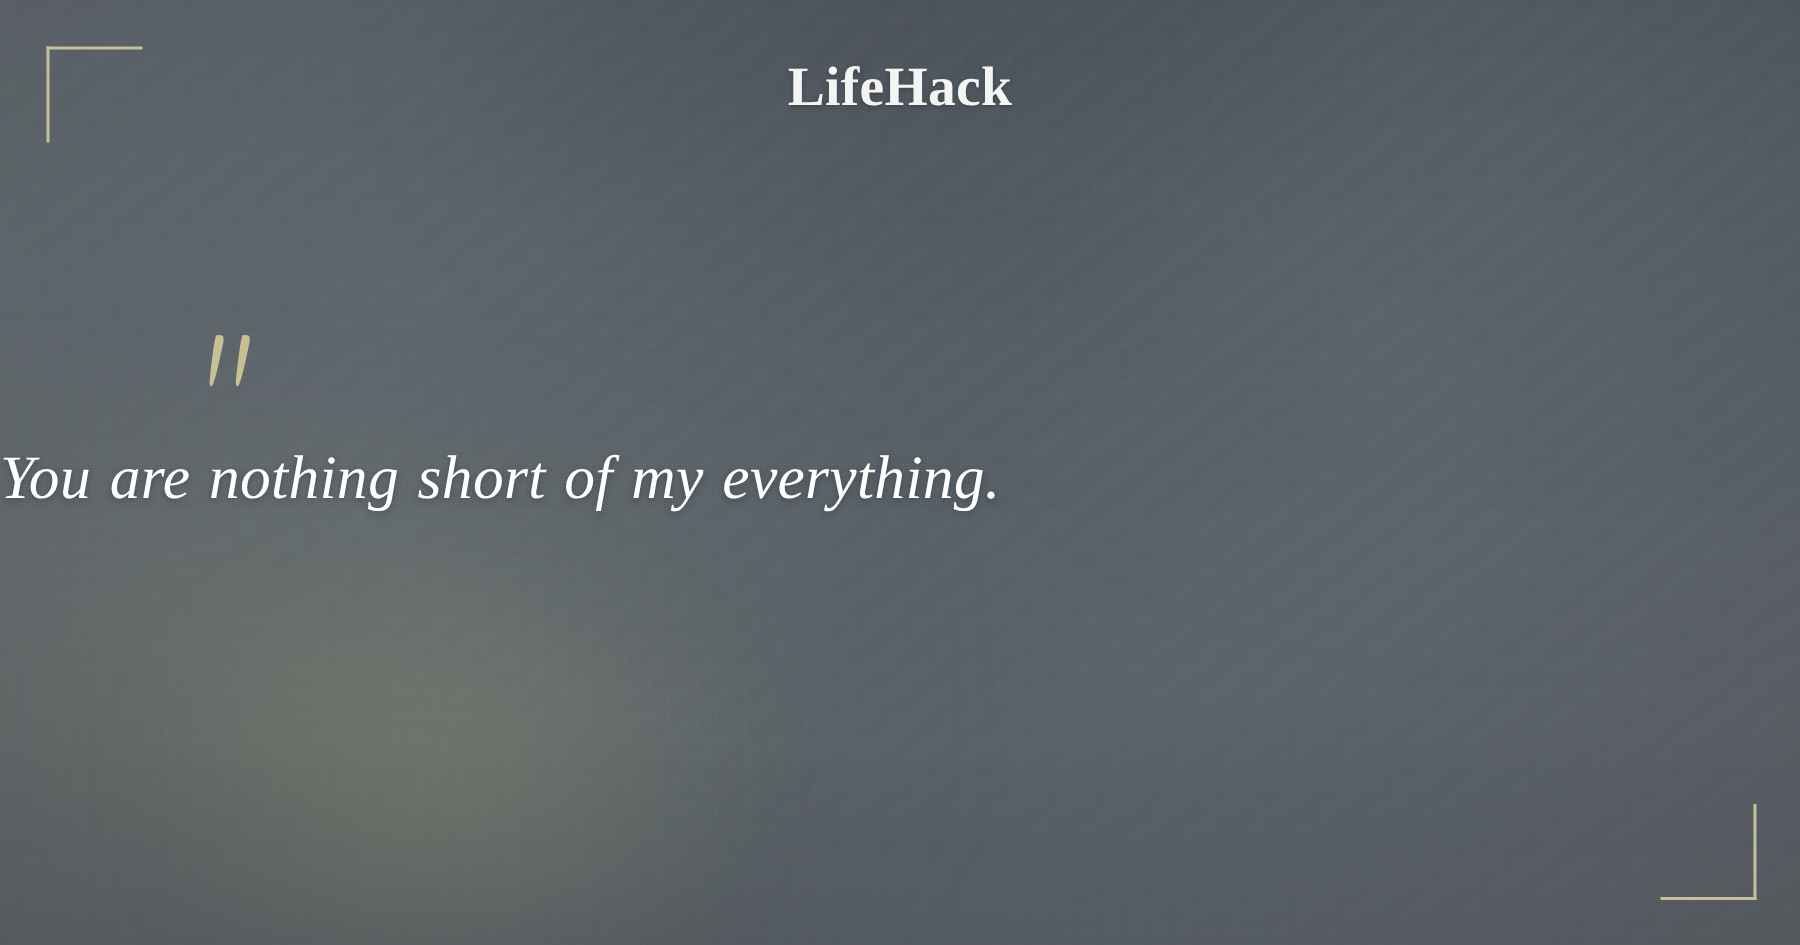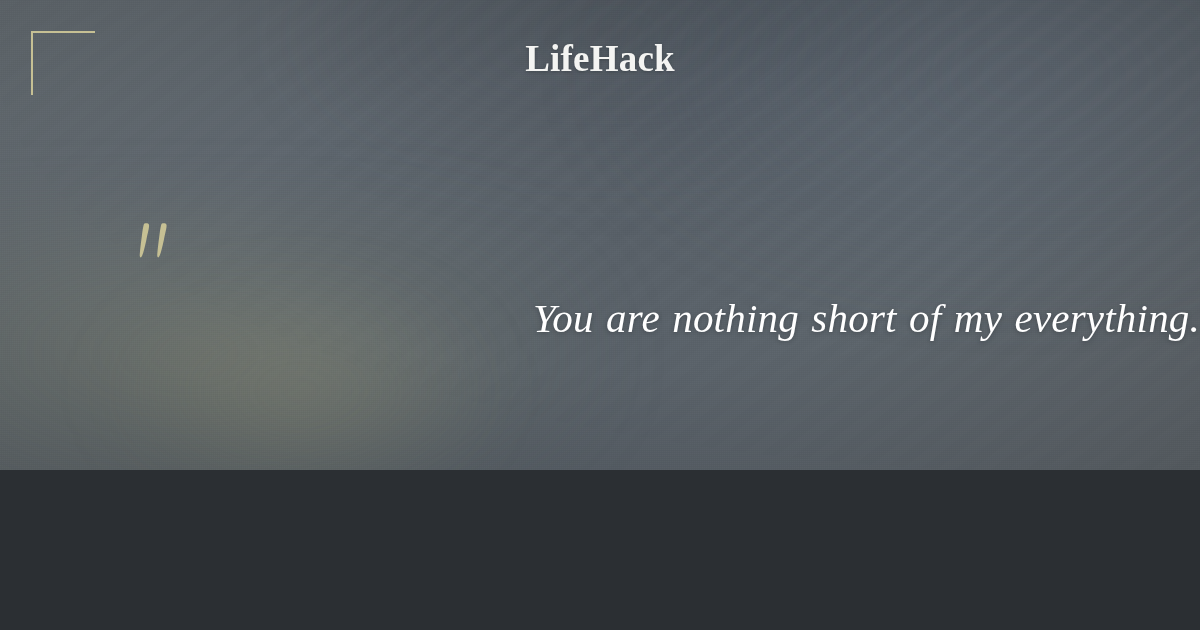--- a/index.html
+++ b/index.html
@@ -4,21 +4,21 @@
 <style>
   html, body {
     margin: 0;
     padding: 0;
     background: #2b2f33;
   }
 
   .card {
     position: relative;
     width: 1200px;
-    height: 470px;
+    height: 630px;
     overflow: hidden;
     font-family: "Liberation Serif", "DejaVu Serif", serif;
     background-color: #5d656d;
     isolation: isolate;
   }
 
   
   .bg-base {
     position: absolute;
     inset: 0;
@@ -150,21 +150,21 @@
     width: 48px;
     height: 56px;
   }
 
   
   .quote-wrap {
     position: absolute;
     left: 0;
     top: 292px;
     width: 1200px;
-    text-align: right;
+    text-align: left;
   }
   .quote-text {
     display: inline-block;
     max-width: 920px;
     color: #ffffff;
     font-family: "Liberation Serif", "DejaVu Serif", serif;
     font-style: italic;
     font-size: 41px;
     font-weight: 400;
     line-height: 1.28;

